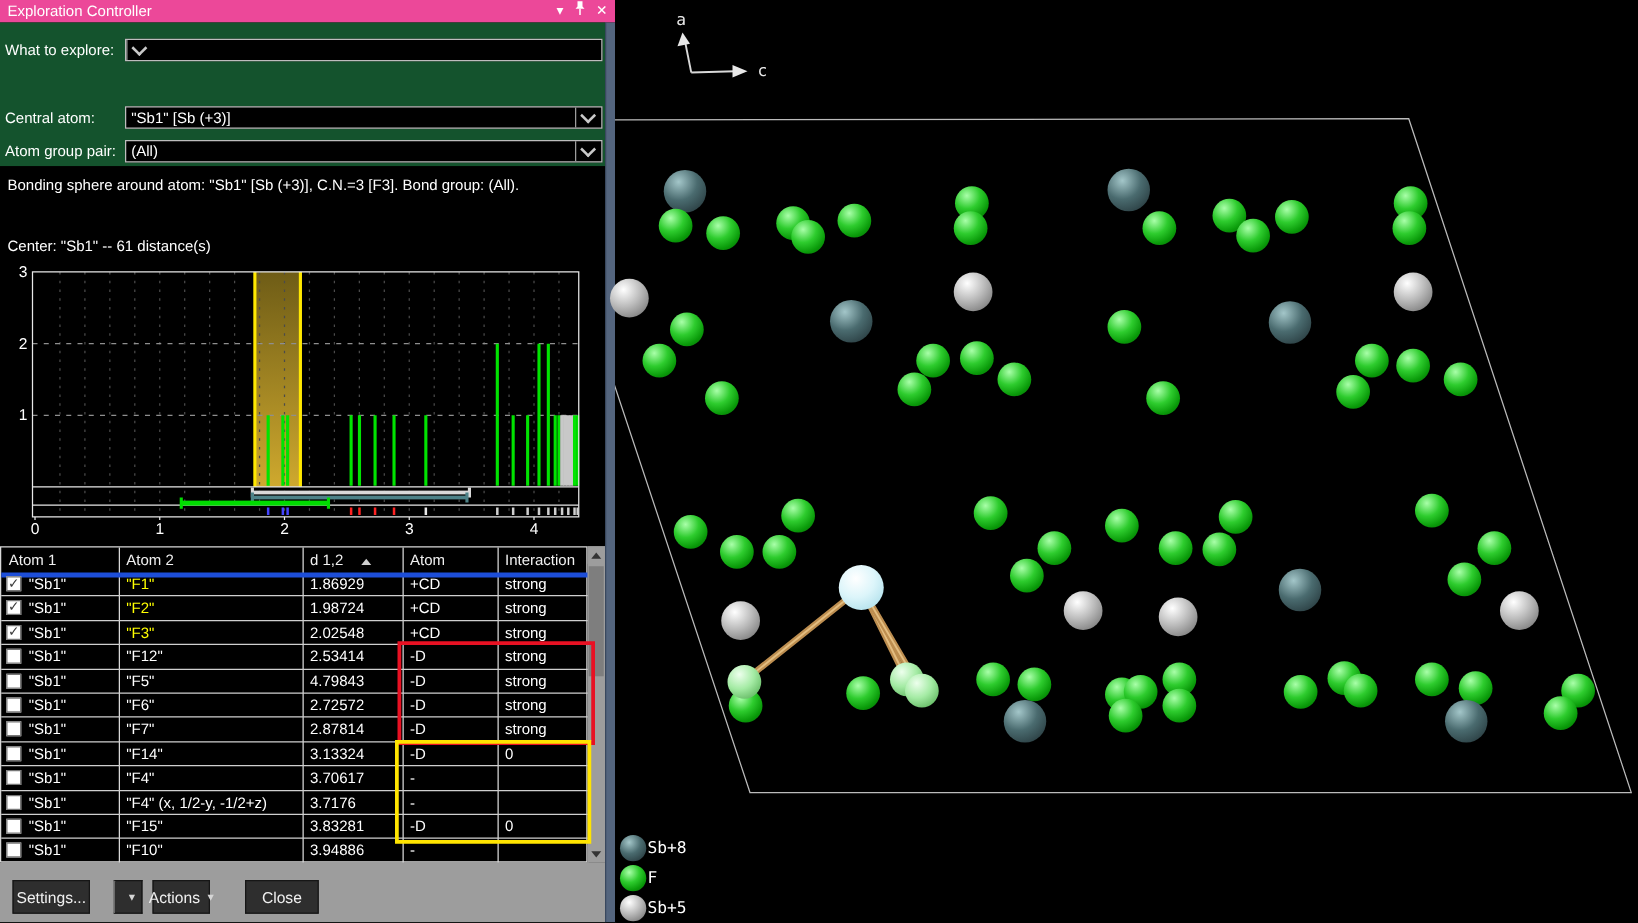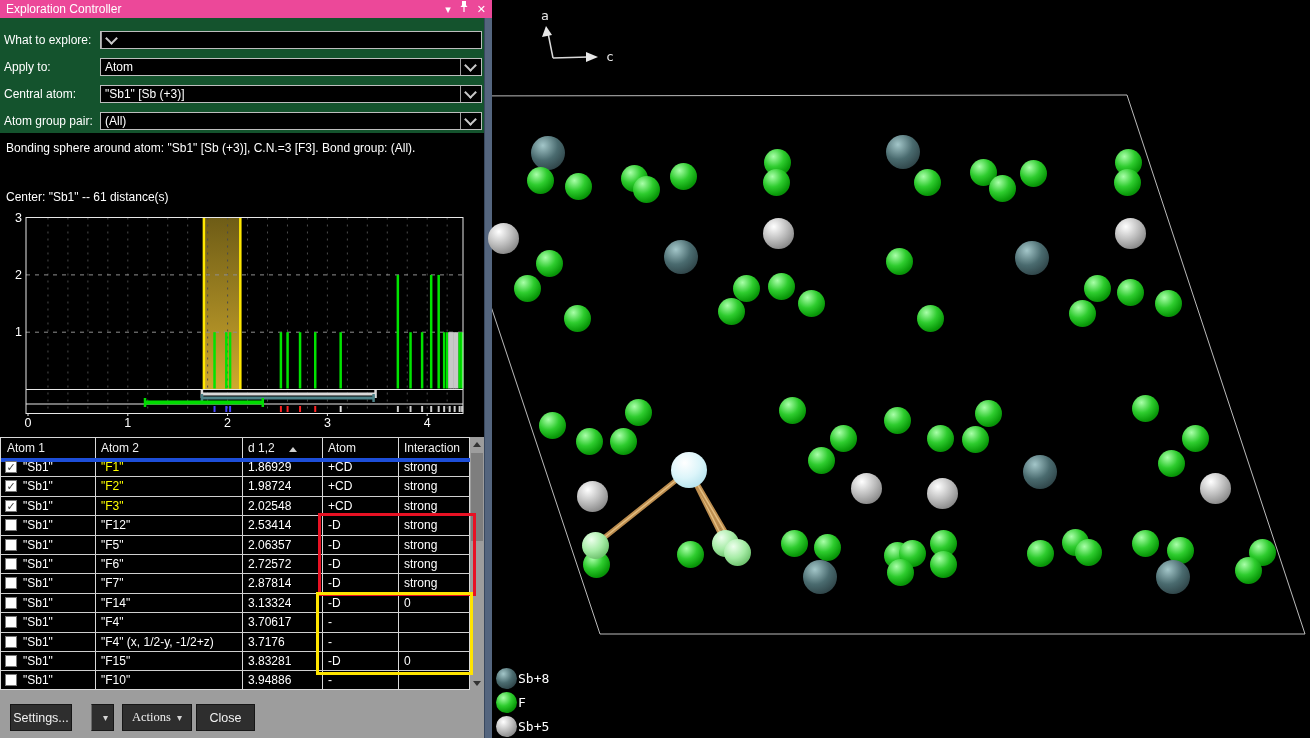--- a/index.html
+++ b/index.html
@@ -44,21 +44,21 @@
   .tri-up{width:0;height:0;border-left:4px solid transparent;border-right:4px solid transparent;border-bottom:5px solid #333;}
   .tri-dn{width:0;height:0;border-left:4px solid transparent;border-right:4px solid transparent;border-top:5px solid #333;}
   #scr-thumb{position:absolute;left:1px;top:16px;width:12px;height:88px;background:#7e7e7e;}
   
   #footer{position:absolute;left:0;top:690px;width:484px;height:48px;background:#9d9d9d;}
   .btn{position:absolute;top:14px;height:27px;background:#2e2e2e;border:1px solid #161616;
        box-sizing:border-box;color:#f0f0f0;font-size:12.5px;display:flex;align-items:center;justify-content:center;}
   .btn .dd{margin-left:6px;font-size:10px;color:#d5d5d5;}
   #btn-settings{left:10px;width:62px;}
   #btn-settings-arrow{left:91px;width:23px;border-left:1px solid #6b6b6b;}
-  #btn-actions{left:122px;width:70px;font-family:Liberation Serif, serif;}
+  #btn-actions{left:122px;width:46px;}
   #btn-close{left:196px;width:59px;}
   
   #splitter{position:absolute;left:484px;top:18px;width:8px;height:720px;background:#54657e;border-left:1px solid #39485e;}
   
   #scene{position:absolute;left:492px;top:0;width:818px;height:738px;background:#000;}
   #scene svg{position:absolute;left:0;top:0;}
   .sp{position:absolute;border-radius:50%;}
   .sp-g{background:radial-gradient(circle at 35% 28%, #a9ffa9 0%, #2ecc2e 40%, #0a9b0a 70%, #045f04 100%);}
   .sp-t{background:radial-gradient(circle at 35% 28%, #a3c6c9 0%, #4a6b6f 45%, #32494d 75%, #1d2e31 100%);}
   .sp-w{background:radial-gradient(circle at 35% 28%, #ffffff 0%, #bcbcbc 45%, #8d8d8d 75%, #5c5c5c 100%);}
@@ -89,28 +89,20 @@
           </svg>
       </span>
       <span class="tb-ic">✕</span>
     </span>
   </div>
 
   <div id="form-area">
       <div class="frow" style="top: 13px;">
         <div class="flabel">What to explore:</div>
         <div class="combo">
-          <div class="combo-sep"></div>
-          <div class="chev"></div>
-        </div>
-      </div>
-      <div class="frow" style="top: 40px;">
-        <div class="flabel">Apply to:</div>
-        <div class="combo">
-          <div class="combo-text">Atom</div>
           <div class="combo-sep"></div>
           <div class="chev"></div>
         </div>
       </div>
       <div class="frow" style="top: 67px;">
         <div class="flabel">Central atom:</div>
         <div class="combo">
           <div class="combo-text">"Sb1" [Sb (+3)]</div>
           <div class="combo-sep"></div>
           <div class="chev"></div>
@@ -272,21 +264,21 @@
             <div class="tcell" style="left: 22px;">"Sb1"</div>
             <div class="tcell" style="left: 100px;">"F12"</div>
             <div class="tcell" style="left: 247px;">2.53414</div>
             <div class="tcell" style="left: 327px;">-D</div>
             <div class="tcell" style="left: 403px;">strong</div>
           </div>
           <div class="trow" style="top: 77.6px;">
             <div class="cbx"></div>
             <div class="tcell" style="left: 22px;">"Sb1"</div>
             <div class="tcell" style="left: 100px;">"F5"</div>
-            <div class="tcell" style="left: 247px;">2.06357</div>
+            <div class="tcell" style="left: 247px;">4.79843</div>
             <div class="tcell" style="left: 327px;">-D</div>
             <div class="tcell" style="left: 403px;">strong</div>
           </div>
           <div class="trow" style="top: 97px;">
             <div class="cbx"></div>
             <div class="tcell" style="left: 22px;">"Sb1"</div>
             <div class="tcell" style="left: 100px;">"F6"</div>
             <div class="tcell" style="left: 247px;">2.72572</div>
             <div class="tcell" style="left: 327px;">-D</div>
             <div class="tcell" style="left: 403px;">strong</div>

